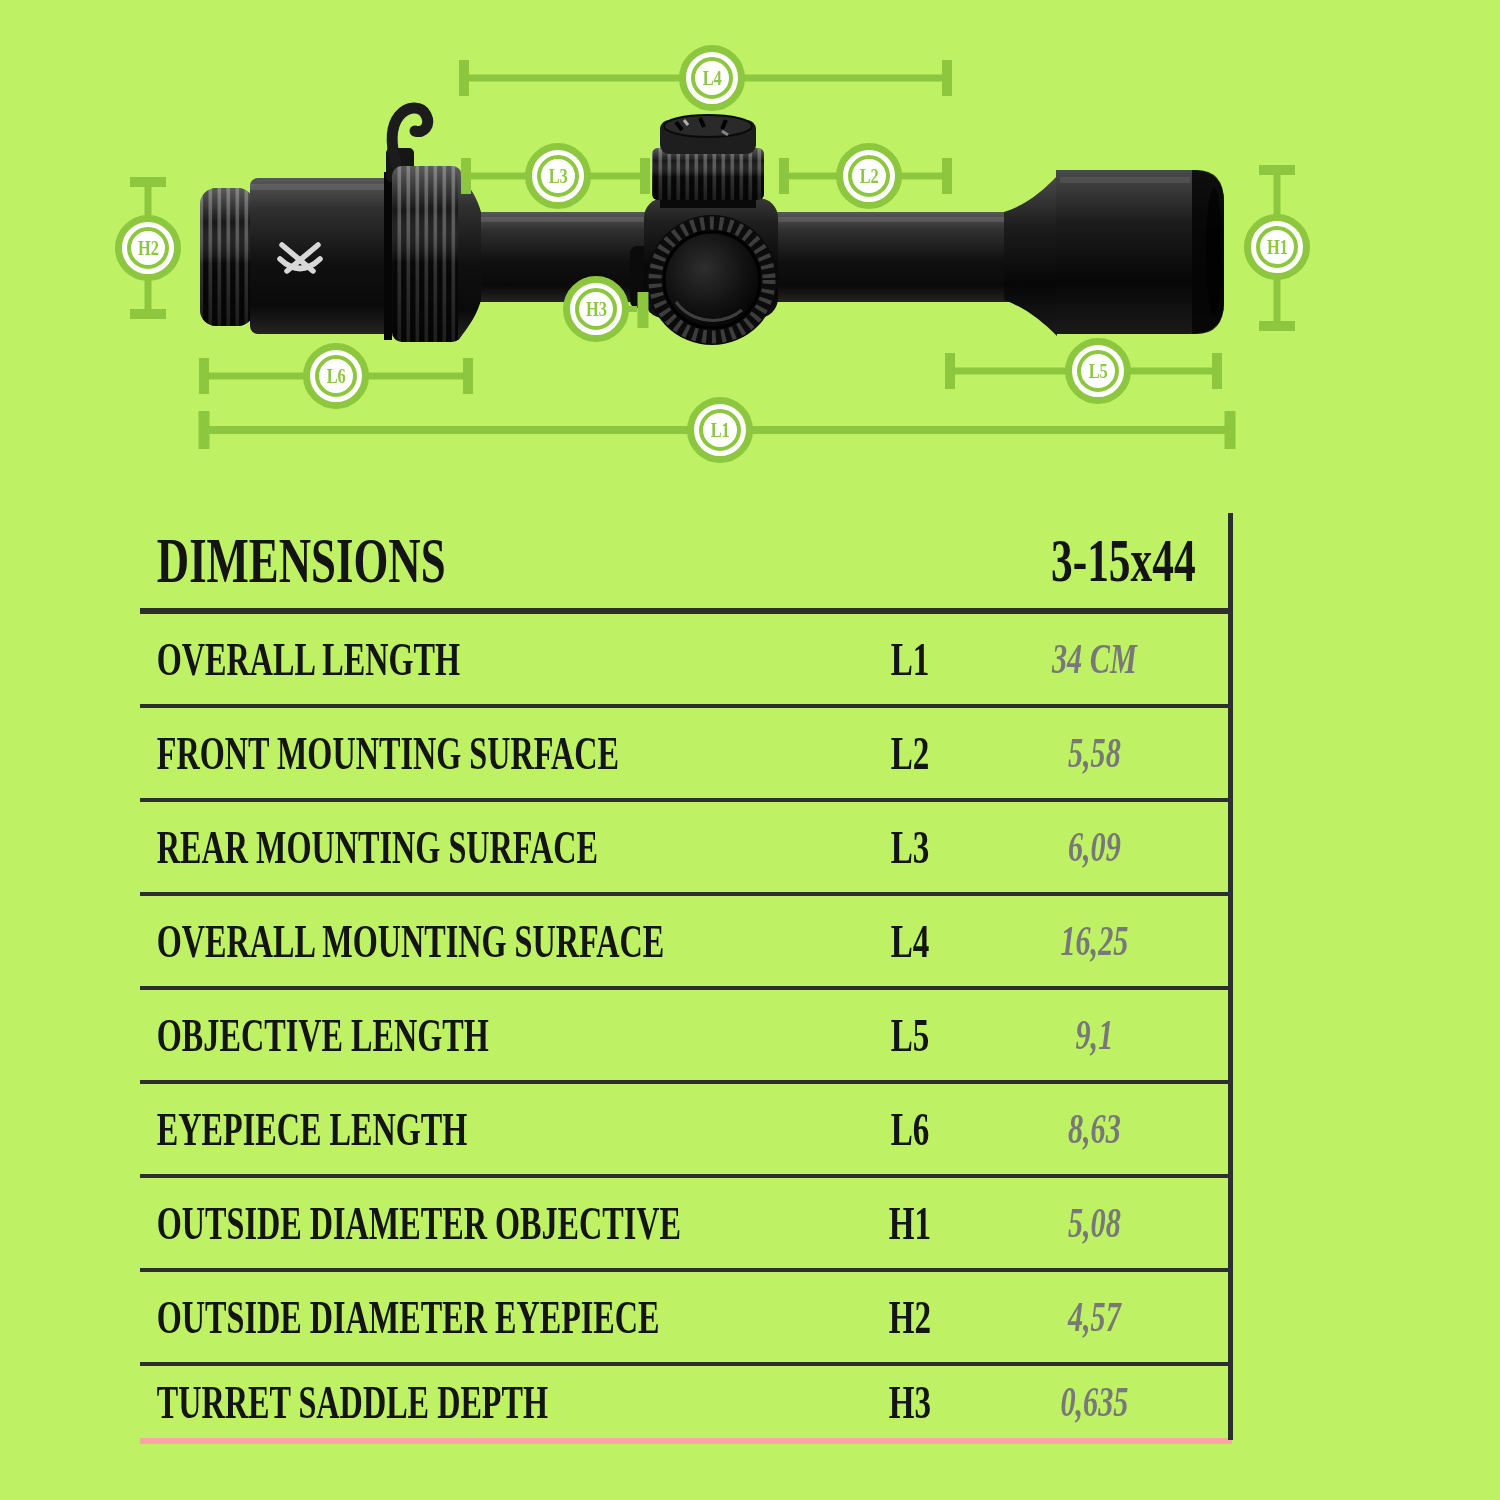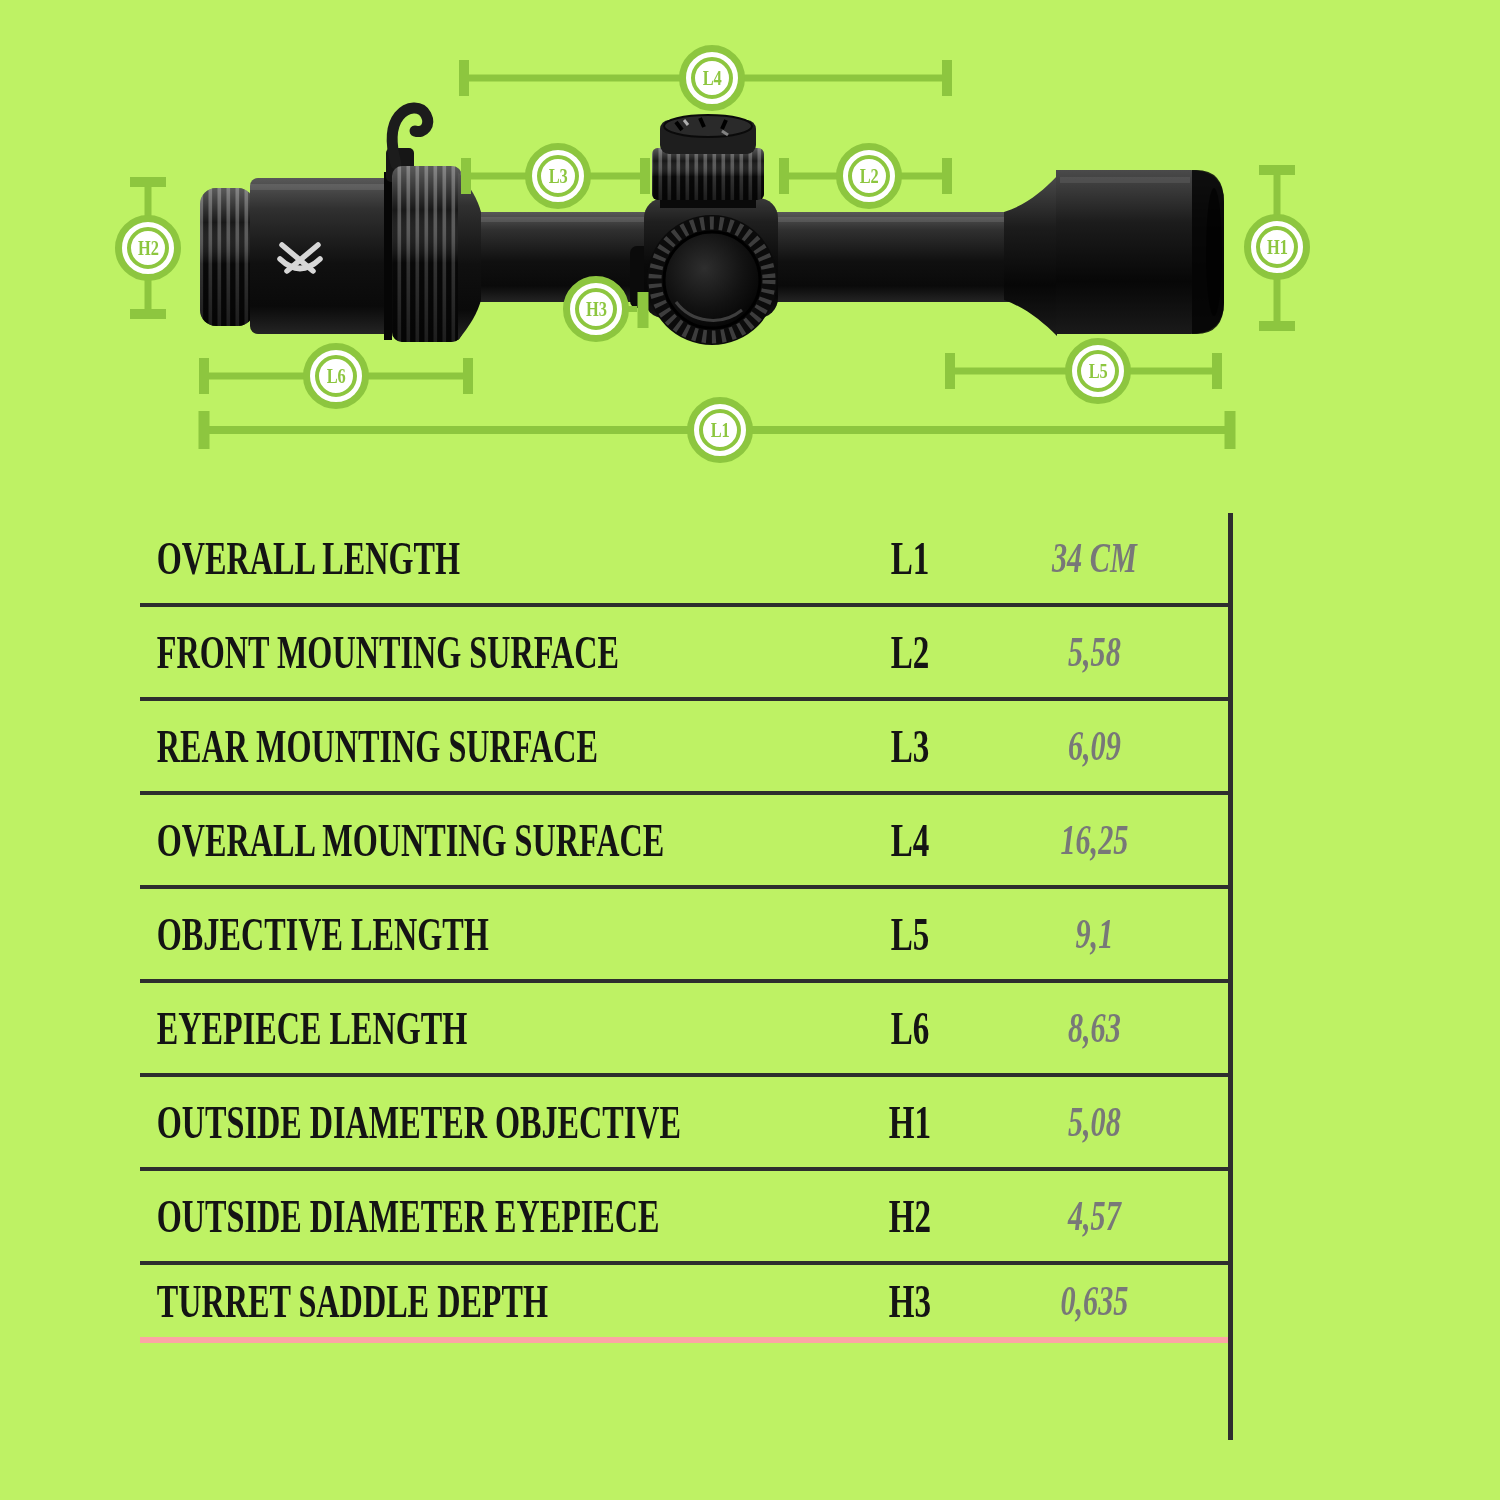--- a/index.html
+++ b/index.html
@@ -240,20 +240,24 @@
     </div>
   <div class="badge" style="left:687px;top:397px;">
     <div class="badge-inner">
         <span class="badge-txt">L1</span>
       </div>
     </div>
 
   <div class="spec">
     <div class="spec-vrule"></div>
 
+    <div class="spec-head">
+      <span class="spec-title">DIMENSIONS</span>
+      <span class="spec-model">3-15x44</span>
+    </div>
 
     <div class="spec-rows">
       <div class="spec-row">
         <span class="cell-label">OVERALL LENGTH</span>
         <span class="cell-code">L1</span>
         <span class="cell-value">34 CM</span>
       </div>
       <div class="spec-row">
         <span class="cell-label">FRONT MOUNTING SURFACE</span>
         <span class="cell-code">L2</span>

